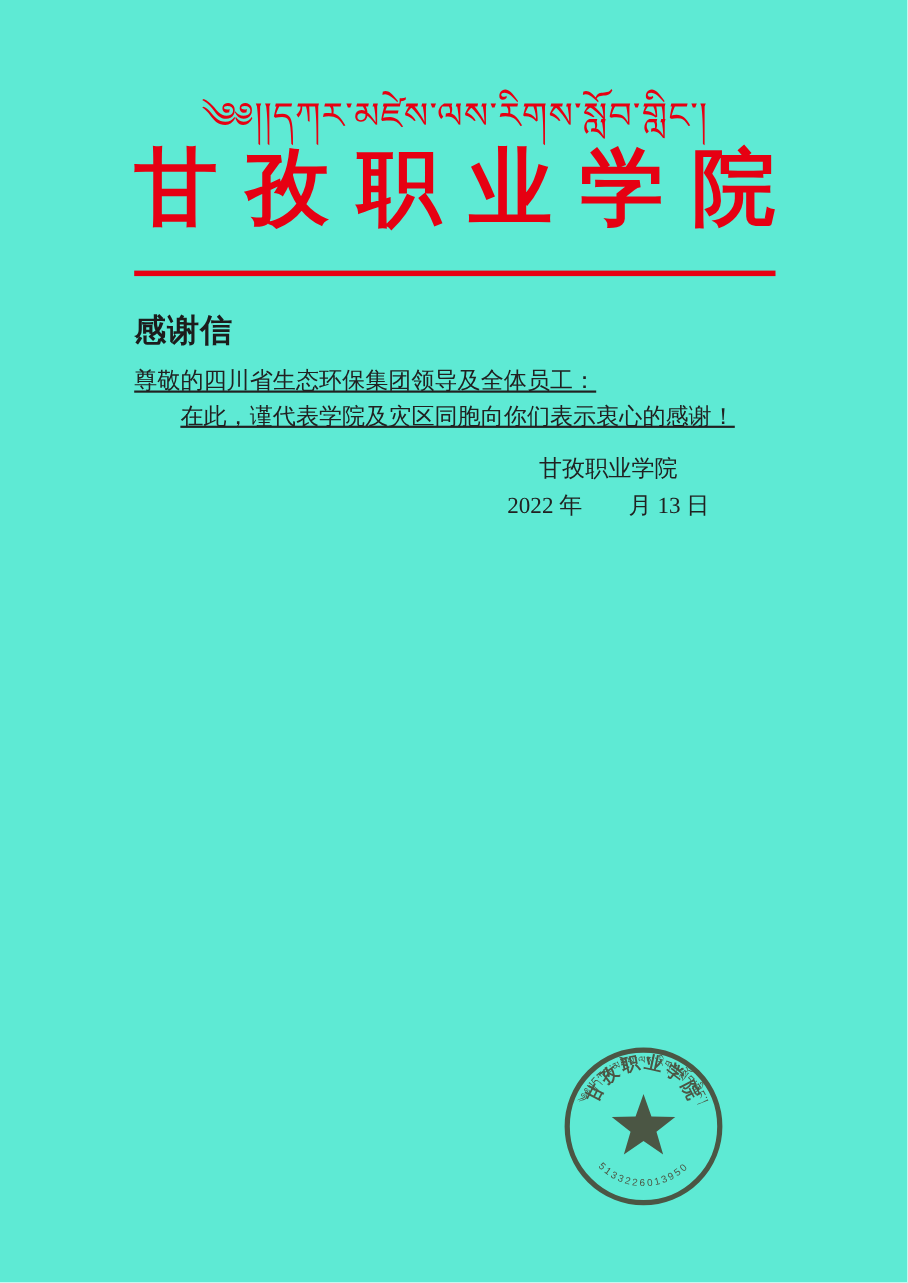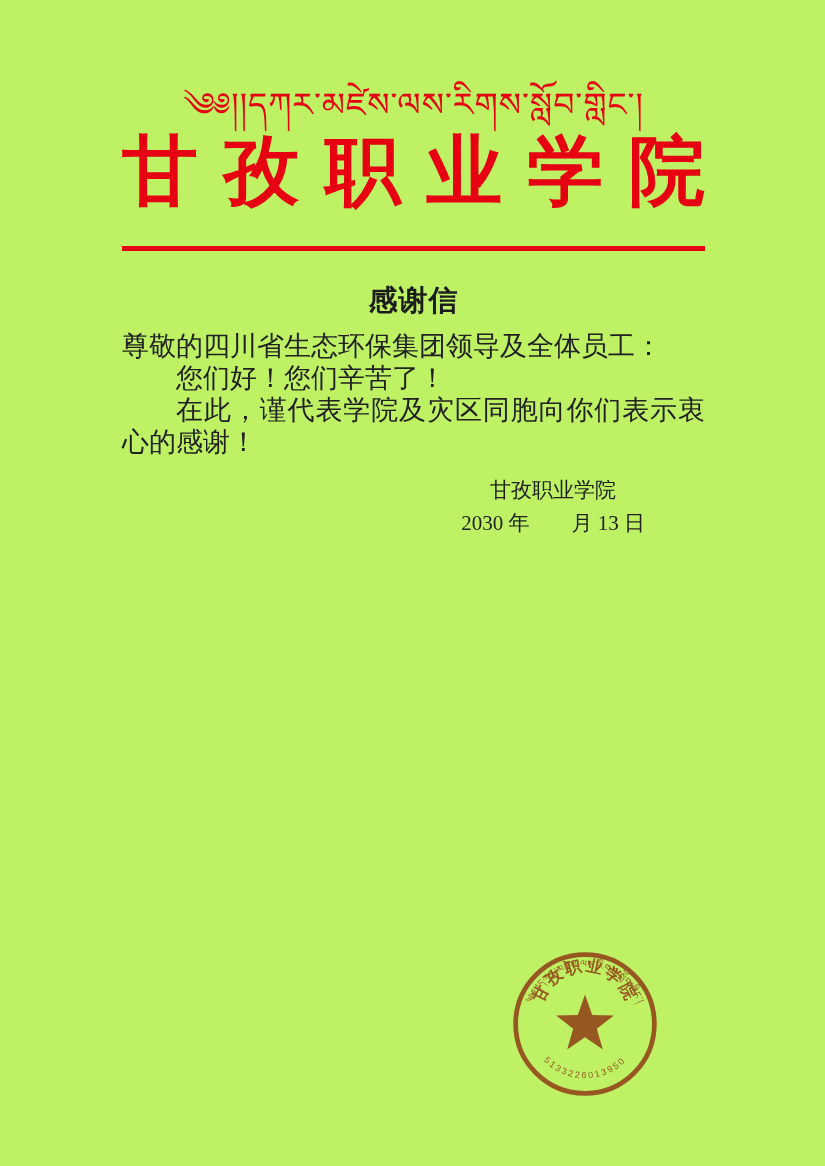--- a/index.html
+++ b/index.html
@@ -4,21 +4,21 @@
 <style>
   html, body {
     margin: 0;
     padding: 0;
     background: #ffffff;
   }
   .page {
     position: relative;
     width: 825px;
     height: 1166px;
-    background: #bef264;
+    background: #5eead4;
     overflow: hidden;
     font-family: "Liberation Serif", "DejaVu Serif", serif;
   }
   .content {
     position: absolute;
     left: 122px;
     top: 0;
     width: 583px;
   }
   .tibetan-header {
@@ -41,33 +41,34 @@
     text-align-last: justify;
     font-family: "Liberation Serif", "DejaVu Serif", serif;
   }
   .red-rule {
     margin-top: 32px;
     height: 5px;
     background: #e60012;
   }
   .letter-title {
     margin: 30px 0 0 0;
-    text-align: center;
+    text-align: left;
     font-family: "Liberation Sans", "DejaVu Sans", sans-serif;
     font-weight: 700;
     font-size: 29px;
     color: #1c1c1c;
     letter-spacing: 1px;
   }
   .letter-body {
     margin-top: 9px;
-    font-size: 27px;
+    font-size: 21px;
     line-height: 32px;
     color: #212121;
     text-align: justify;
+    text-decoration: underline;
   }
   .letter-body p {
     margin: 0;
     text-indent: 2em;
   }
   .letter-body p.salutation {
     text-indent: 0;
   }
   .signature-block {
     margin: 16px 32px 0 auto;
@@ -123,27 +124,26 @@
     <div class="tibetan-header">༄༅།།དཀར་མཛེས་ལས་རིགས་སློབ་གླིང་།</div>
 
     <div class="college-name">甘孜职业学院</div>
 
     <div class="red-rule"></div>
 
     <h1 class="letter-title">感谢信</h1>
 
     <div class="letter-body">
       <p class="salutation">尊敬的四川省生态环保集团领导及全体员工：</p>
-      <p>您们好！您们辛苦了！</p>
       <p>在此，谨代表学院及灾区同胞向你们表示衷心的感谢！</p>
     </div>
 
     <div class="signature-block">
       <div>甘孜职业学院</div>
-      <div>2030 年　　月 13 日</div>
+      <div>2022 年　　月 13 日</div>
     </div>
   </div>
 
   <div class="seal">
     <svg viewBox="0 0 160 160" xmlns="http://www.w3.org/2000/svg">
       <defs>
         <path id="arc-tibetan" d="M 20 80 A 60 60 0 1 1 140 80" fill="none"></path>
         <path id="arc-name" d="M 36 84 A 46 46 0 1 1 124 84" fill="none"></path>
         <path id="arc-code" d="M 24.5 100 A 60 60 0 0 0 135.5 100" fill="none"></path>
       </defs>

